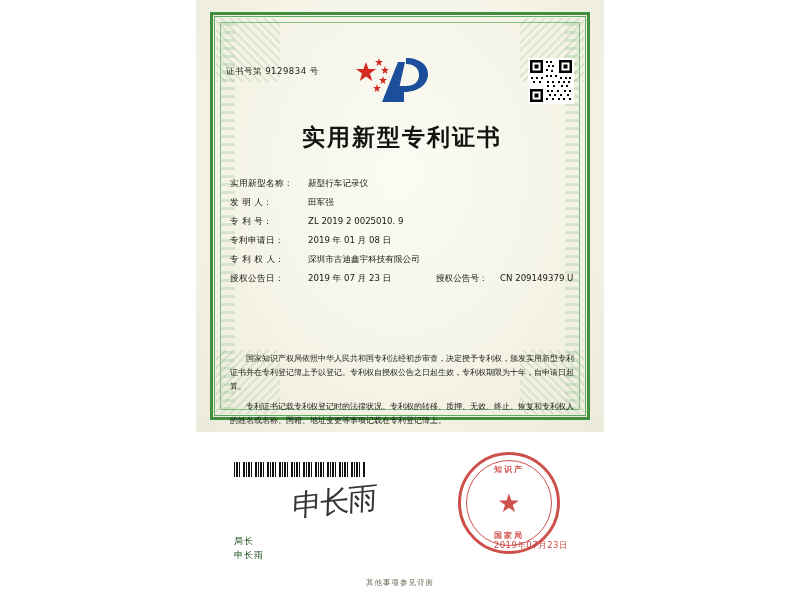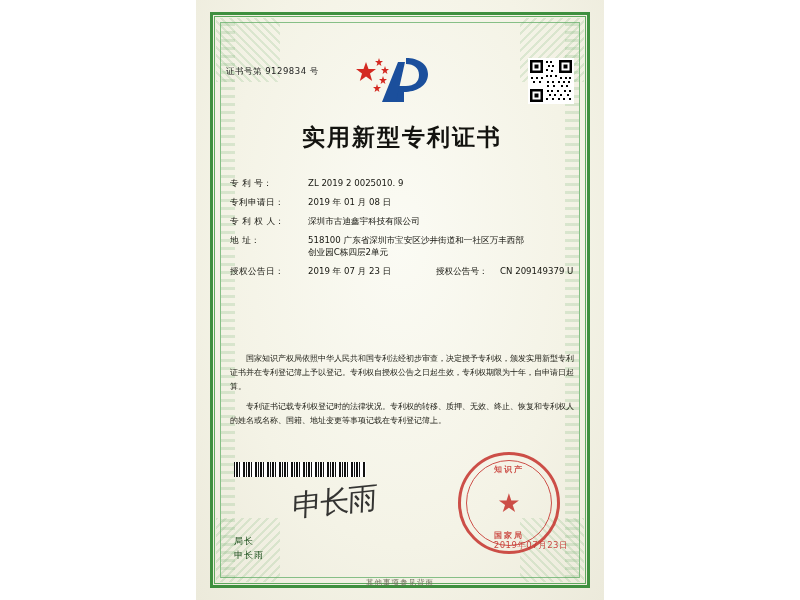--- a/index.html
+++ b/index.html
@@ -16,21 +16,21 @@
     height: 600px;
     background: #ffffff;
     overflow: hidden;
   }
   
   .cert-page {
     position: absolute;
     left: 196px;
     top: 0px;
     width: 408px;
-    height: 600px;
+    height: 432px;
     background: #f7f6ef;
     box-sizing: border-box;
   }
   .cert-bg {
     position: absolute;
     inset: 0;
     background:
       radial-gradient(ellipse at 50% 40%, #fbfbf4 0%, #f4f3e6 60%, #eceadb 100%);
   }
   
@@ -348,35 +348,38 @@
           <polygon points="31,24 32,27 35,27 32.6,28.9 33.4,32 31,30.2 28.6,32 29.4,28.9 27,27 30,27"></polygon>
           <polygon points="25,32 26,35 29,35 26.6,36.9 27.4,40 25,38.2 22.6,40 23.4,36.9 21,35 24,35"></polygon>
         </g>
       </svg>
     </div>
 
     <div class="title">实用新型专利证书</div>
 
     <div class="fields">
       <div class="field-row">
+        <div class="field-label">实用新型名称：</div>
+        <div class="field-value">新型行车记录仪</div>
+      </div>
+      <div class="field-row">
+        <div class="field-label">发 明 人：</div>
+        <div class="field-value">田军强</div>
+      </div>
+      <div class="field-row">
         <div class="field-label">专 利 号：</div>
         <div class="field-value">ZL 2019 2 0025010. 9</div>
       </div>
       <div class="field-row">
         <div class="field-label">专利申请日：</div>
         <div class="field-value">2019 年 01 月 08 日</div>
       </div>
       <div class="field-row">
         <div class="field-label">专 利 权 人：</div>
         <div class="field-value">深圳市古迪鑫宇科技有限公司</div>
-      </div>
-      <div class="field-row">
-        <div class="field-label">地 址：</div>
-        <div class="field-value">518100  广东省深圳市宝安区沙井街道和一社区万丰西部
-创业园C栋四层2单元</div>
       </div>
       <div class="field-row two-col">
         <div class="field-label">授权公告日：</div>
         <div class="field-value">2019 年 07 月 23 日</div>
         <div class="field-label2">授权公告号：</div>
         <div class="field-value2">CN 209149379 U</div>
       </div>
     </div>
 
     <div class="para">

